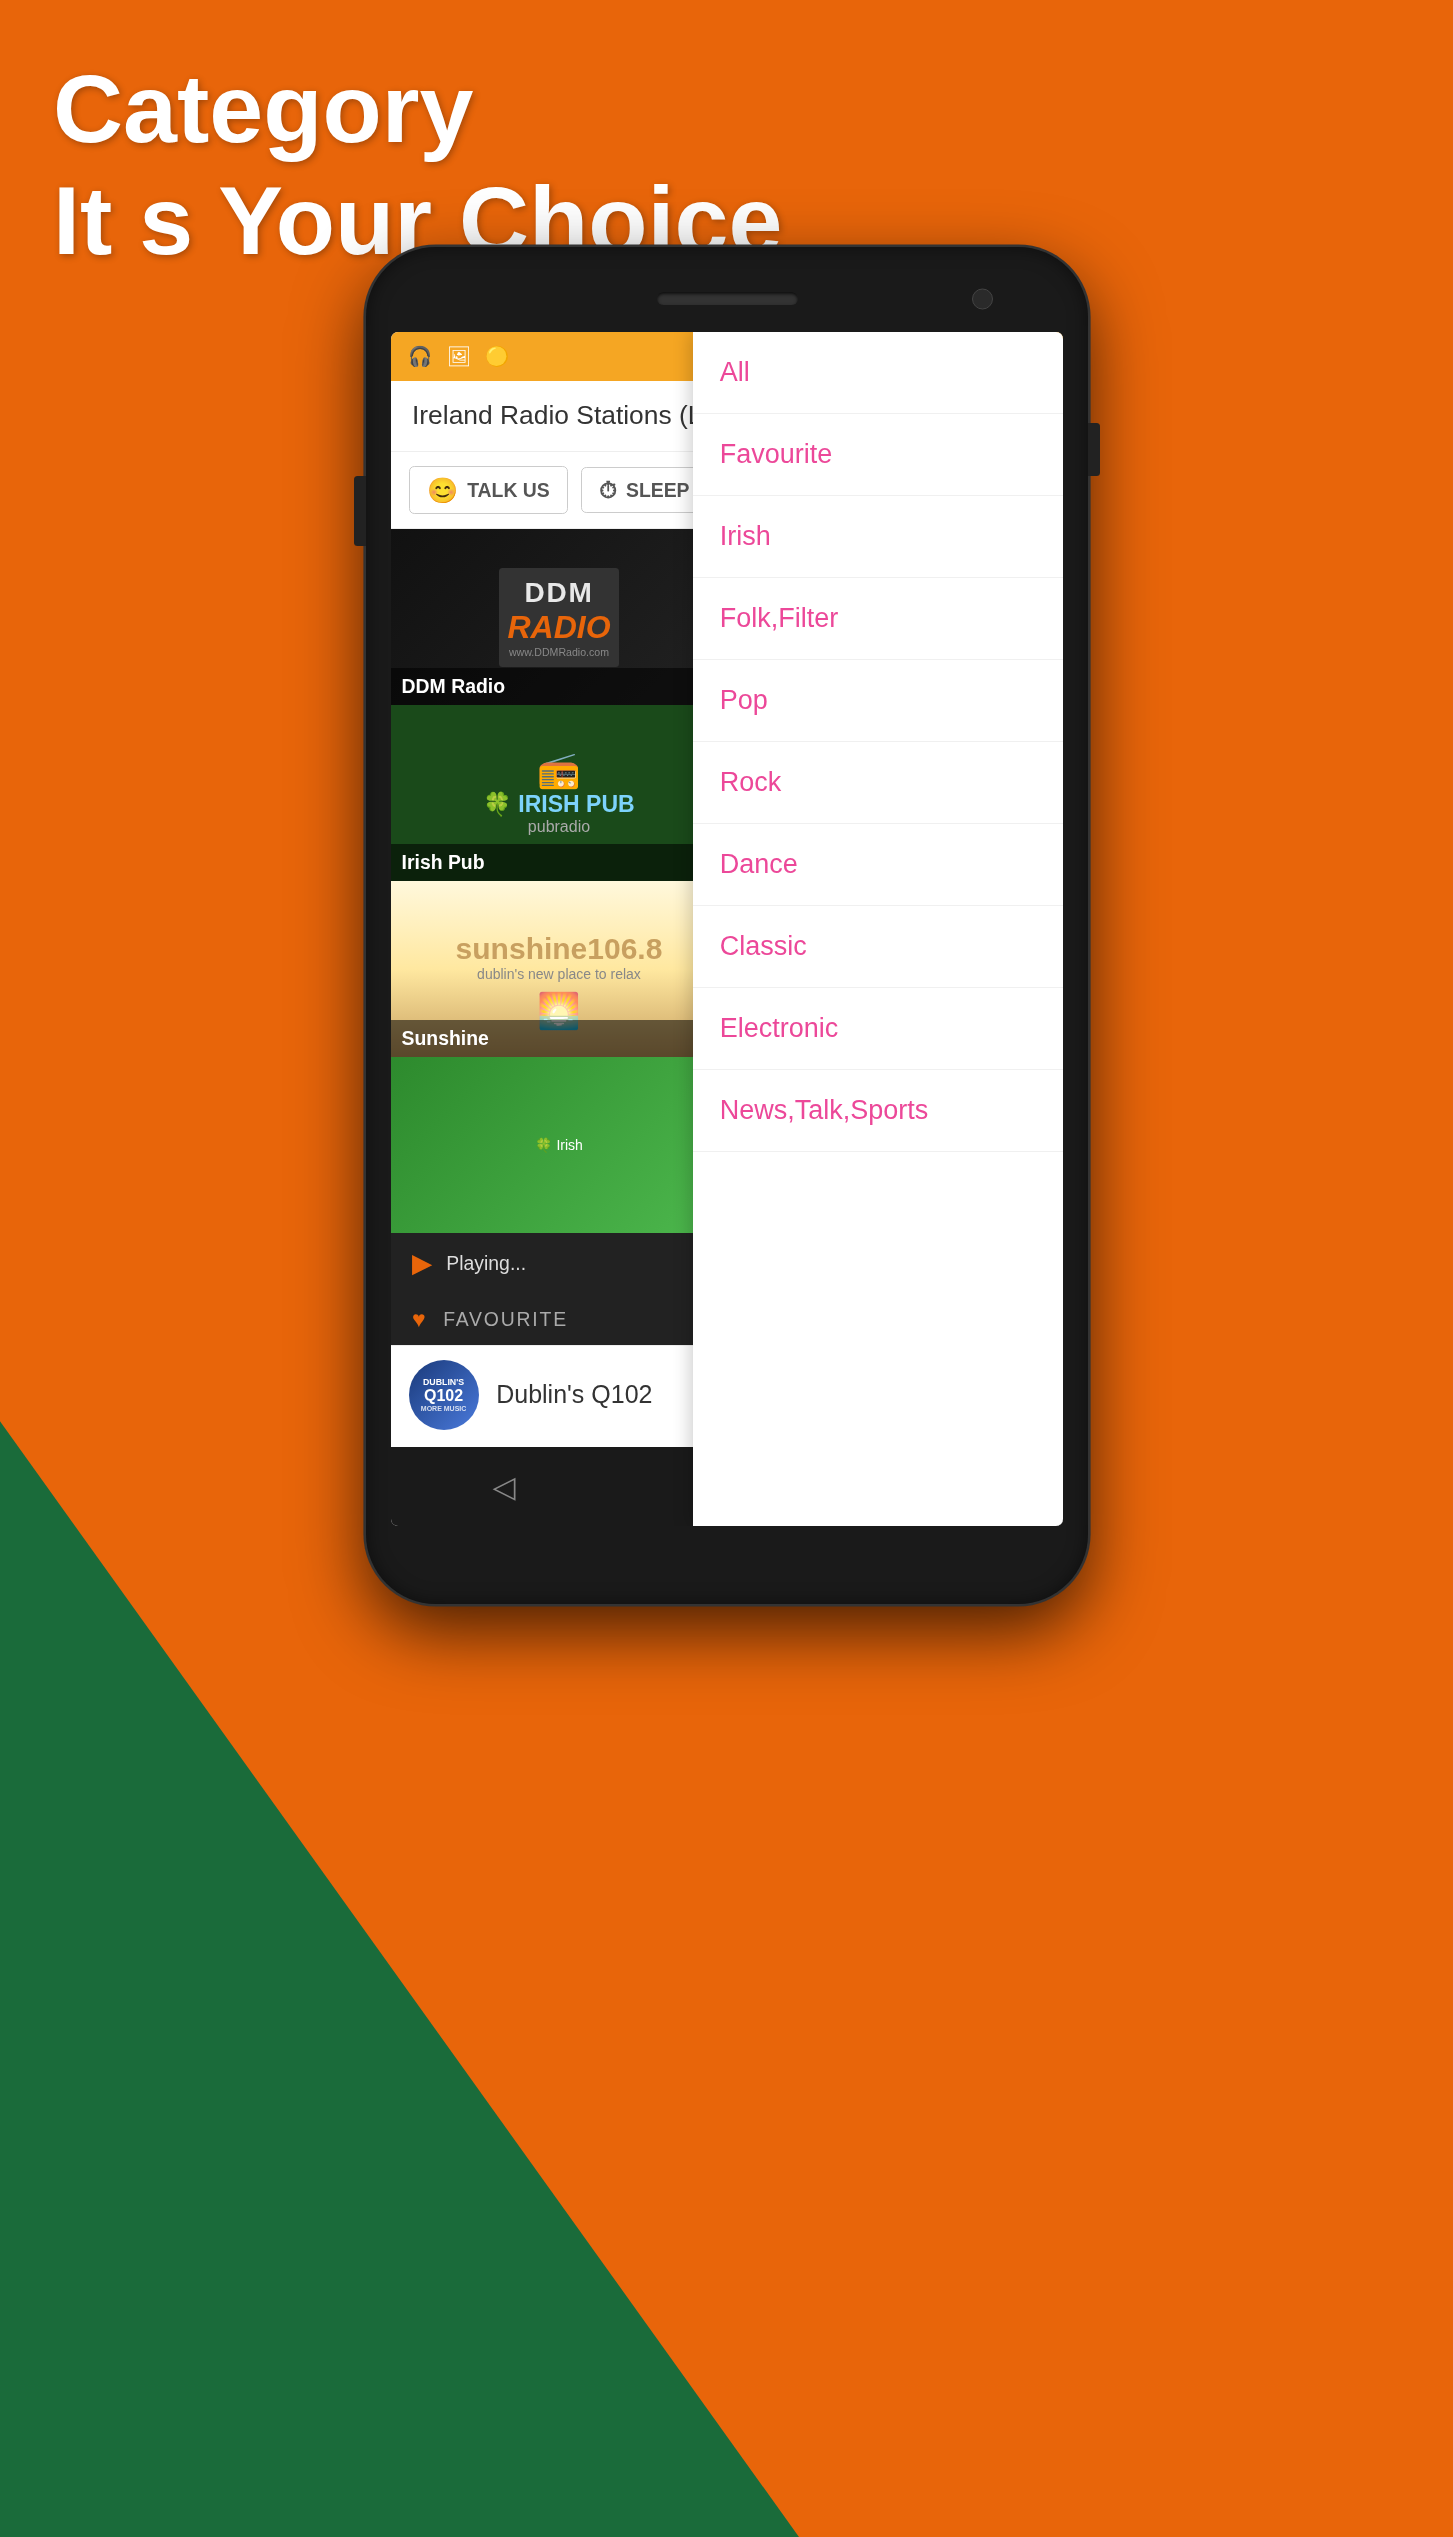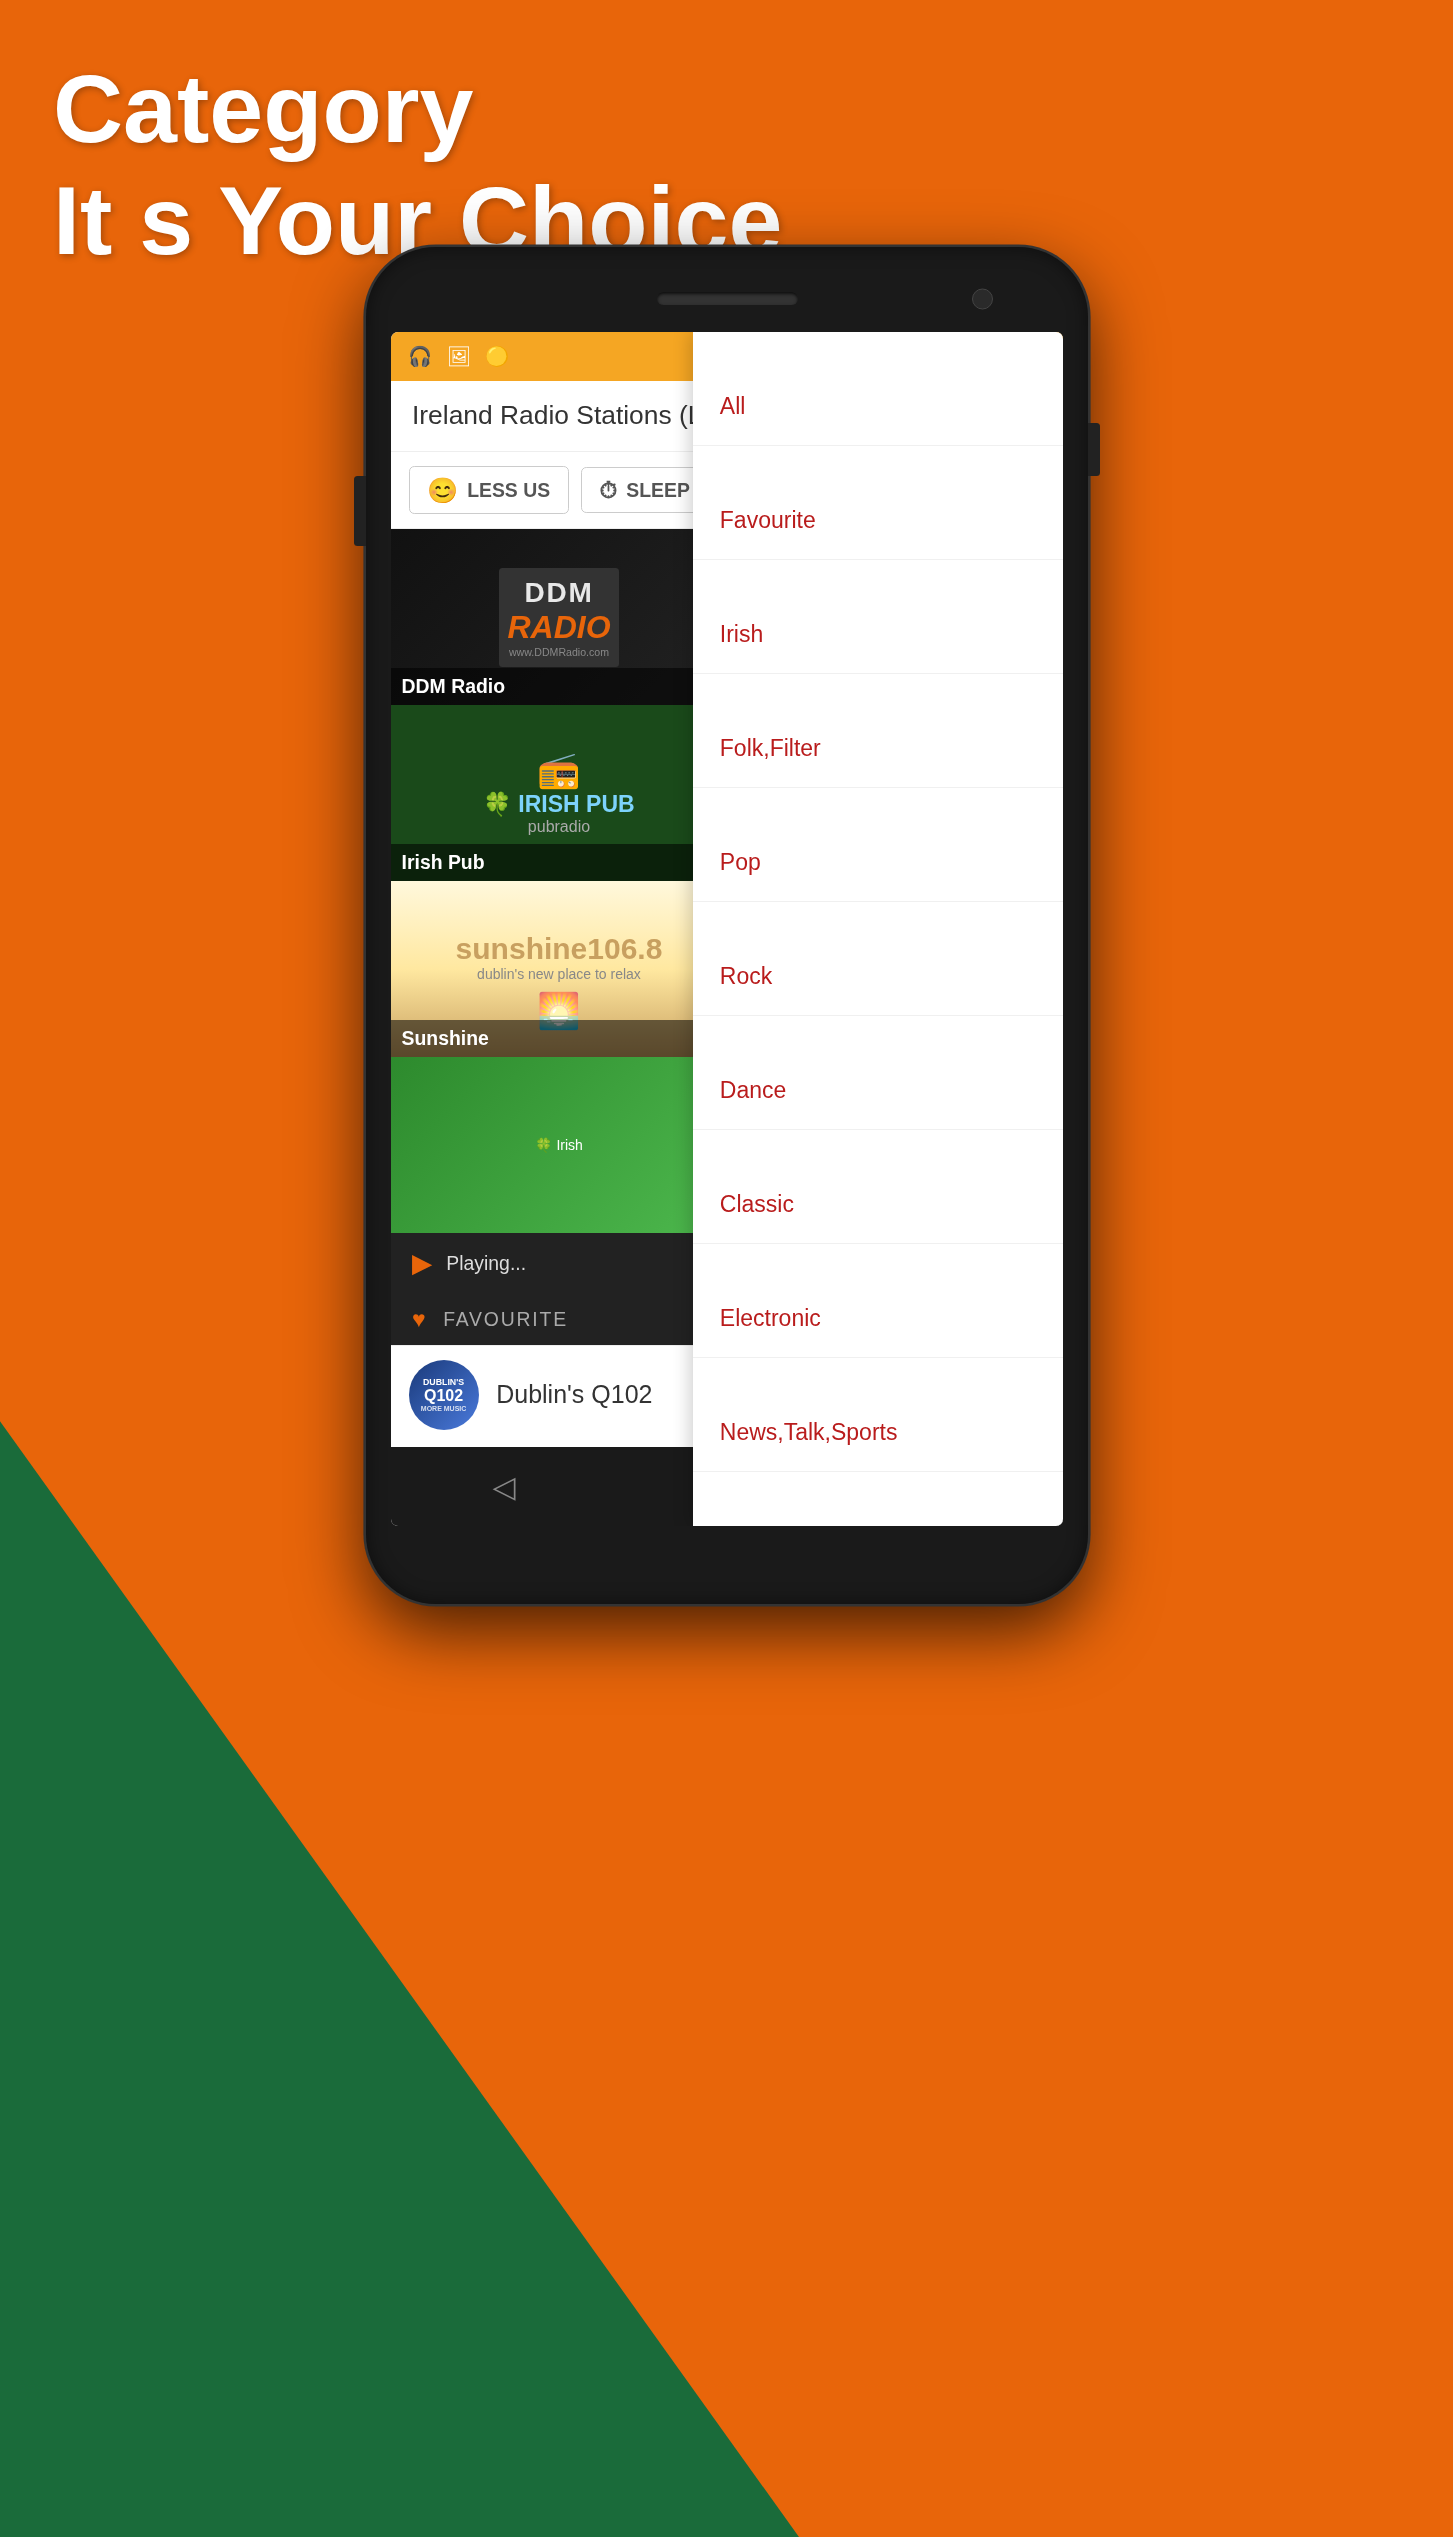--- a/index.html
+++ b/index.html
@@ -443,25 +443,24 @@
       width: 55%;
       bottom: 0;
       background: white;
       box-shadow: -3.5px 0 17.6px rgba(0,0,0,0.2);
       z-index: 100;
       overflow-y: auto;
     }
 
     .dropdown-item {
       padding: 25px 26.4px;
-      font-size: 23px;
-      color: #b91c1c;
+      font-size: 27px;
+      color: #ec4899;
       border-bottom: 0.9px solid #f0f0f0;
       cursor: pointer;
-      margin-top: 36px;
     }
 
     
     .nav-bar {
       background: #1a1a1a;
       height: 79px;
       display: flex;
       align-items: center;
       justify-content: space-around;
       margin-top: 3.5px;
@@ -548,21 +547,21 @@
         </div>
       </div>
 
       <div class="app-bar">
         <span>Ireland Radio Stations (Lite)</span>
       </div>
 
       <div class="toolbar">
         <button class="btn-rate">
           <span class="smiley">😊</span>
-          <span>LESS US</span>
+          <span>TALK US</span>
         </button>
         <button class="btn-timer">
           <span class="timer-icon">⏱</span>
           <span>SLEEP TIMER</span>
         </button>
         <div class="mute-area">
           <span>Mute</span>
           <span class="volume-icon">🔊</span>
         </div>
       </div>

